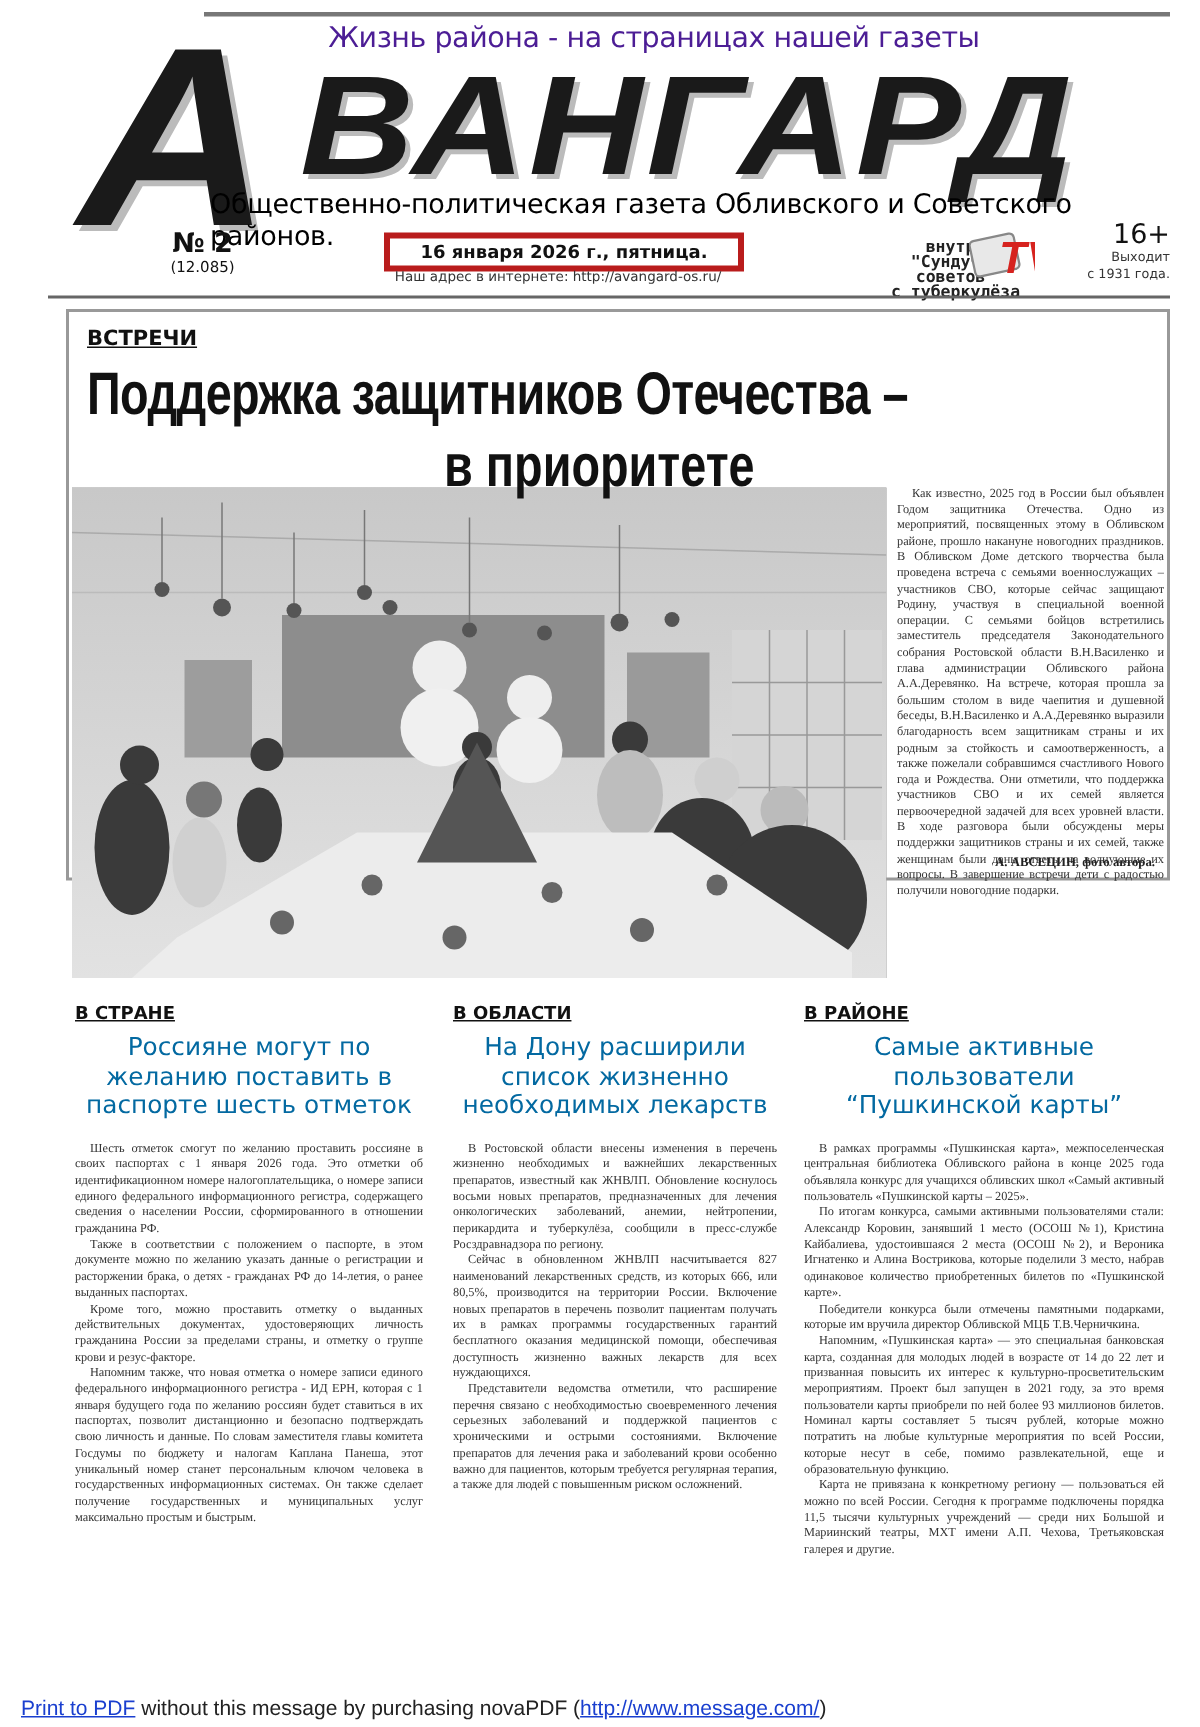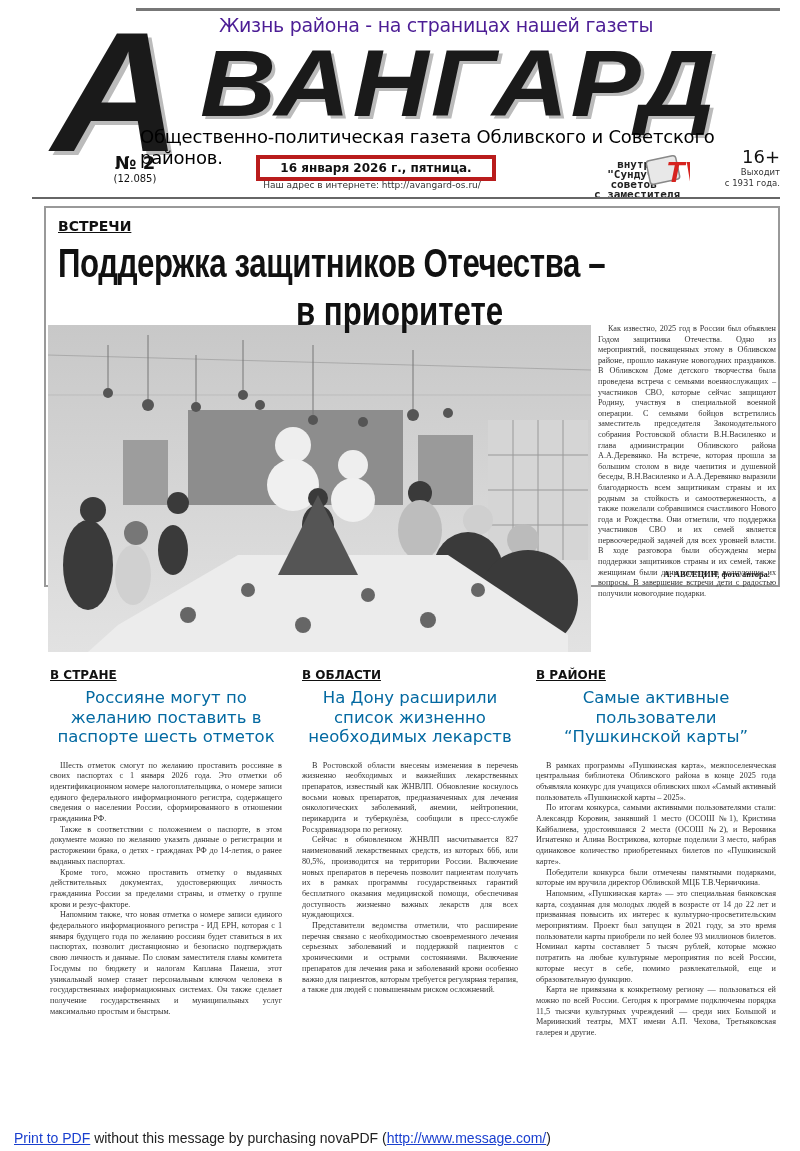--- a/index.html
+++ b/index.html
@@ -63,21 +63,21 @@
     <div class="num">№ 2</div>
     <div class="sub">(12.085)</div>
   </div>
 
   <div class="datebox">16 января 2026 г., пятница.</div>
   <div class="web">Наш адрес в интернете: http://avangard-os.ru/</div>
 
   <div class="inside">
     <div>внутри</div>
     <div>"Сундучок советов"</div>
-    <div>с заместителя</div>
+    <div>с туберкулёза</div>
   </div>
 
   <svg class="tv" viewBox="0 0 44 40">
     <rect x="2" y="8" width="30" height="24" rx="3" fill="#e8e8e8" stroke="#888" stroke-width="1.5" transform="rotate(-12 17 20)"></rect>
     <text x="20" y="32" font-family="Liberation Sans, sans-serif" font-weight="bold" font-style="italic" font-size="30" fill="#d6231f">TV</text>
   </svg>
 
   <div class="age">
     <div class="n">16+</div>
     <div class="s">Выходит</div>

